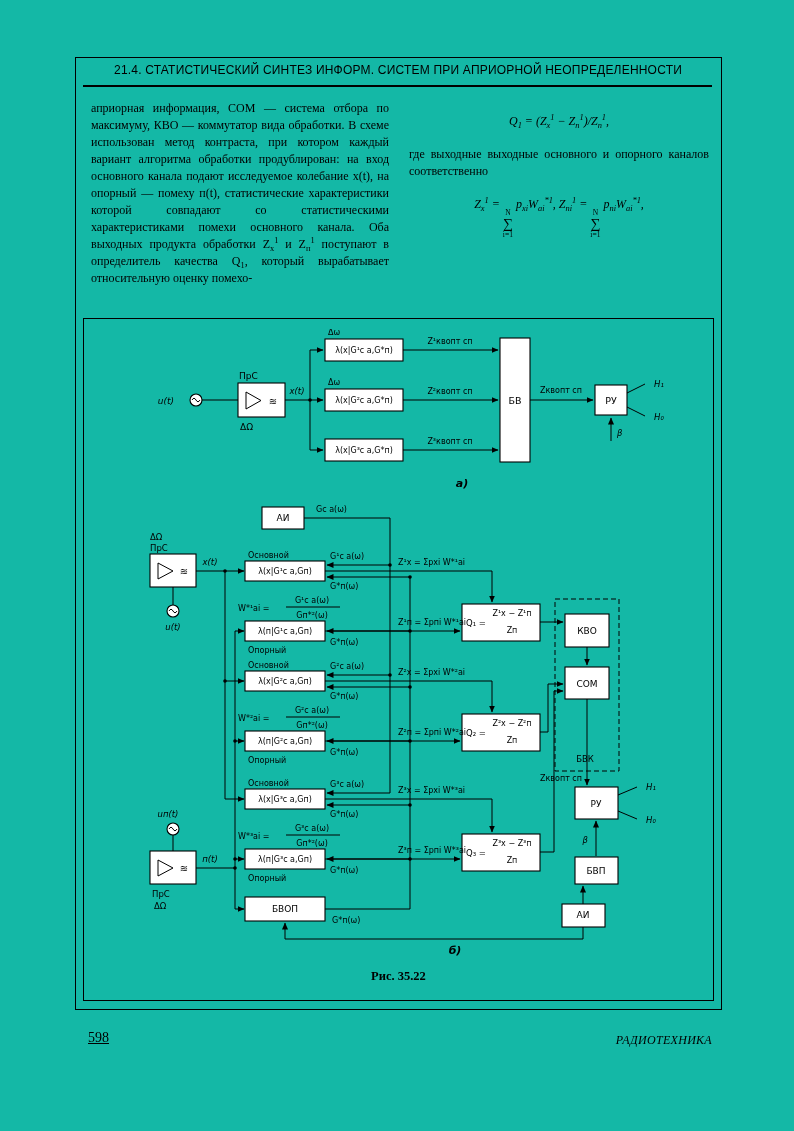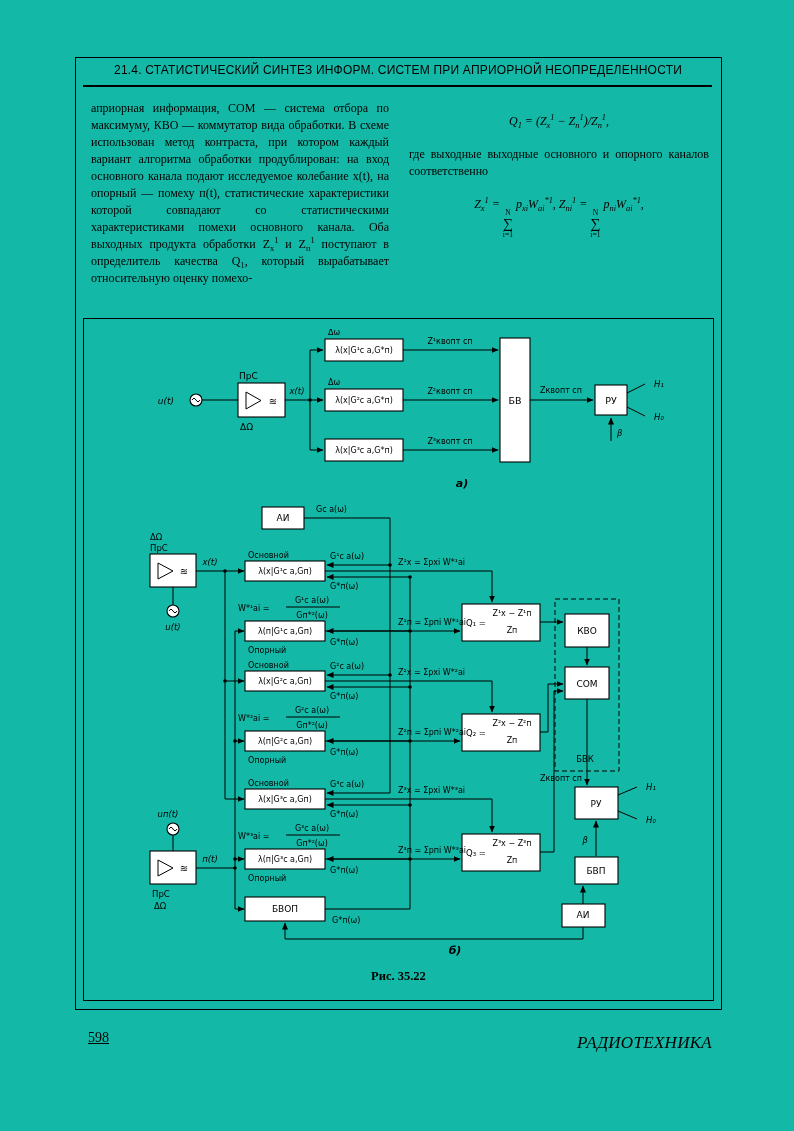--- a/index.html
+++ b/index.html
@@ -18,21 +18,21 @@
   .formula{text-align:center;margin:16px 0;font-style:italic;}
   .sum{display:inline-flex;flex-direction:column;align-items:center;vertical-align:-7px;
        line-height:1;font-style:normal;}
   .sum .s-top,.sum .s-bot{font-size:7.5px;}
   .sum .s-sig{font-size:14px;}
   .figure{position:absolute;left:83px;top:318px;width:629px;height:681px;border:1.3px solid #000;}
   .diag{position:absolute;}
   .fig-caption{position:absolute;top:650px;left:0;width:100%;text-align:center;
        font-weight:bold;font-size:12.5px;font-family:"Liberation Serif",serif;}
   .page-num{position:absolute;left:88px;top:1030px;font-size:14px;text-decoration:underline;}
-  .journal{position:absolute;right:82px;top:1033px;font-style:italic;font-size:17px;letter-spacing:0.3px;}
+  .journal{position:absolute;right:82px;top:1033px;font-style:italic;font-size:12px;letter-spacing:0.3px;}
   
   .t{font-family:"DejaVu Sans",sans-serif;fill:#000;}
   .f8{font-size:8px}.f85{font-size:8.5px}.f9{font-size:9px}.f95{font-size:9.5px}
   .f10{font-size:10px}.f11{font-size:11px}
   .it{font-style:italic}.bi{font-style:italic;font-weight:bold}
   .ln{stroke:#000;stroke-width:1;fill:none;}
   .blk{fill:#fff;stroke:#000;stroke-width:1.1;}
   .dsh{fill:none;stroke:#000;stroke-width:1;stroke-dasharray:5 3;}
   .dot{fill:#000;stroke:none;}
 </style>

